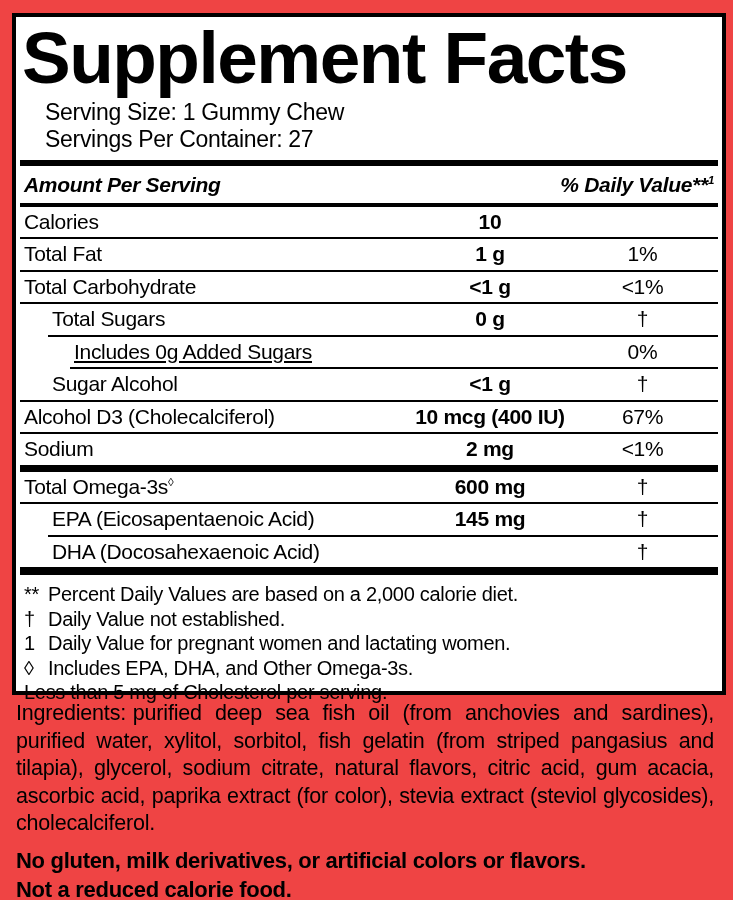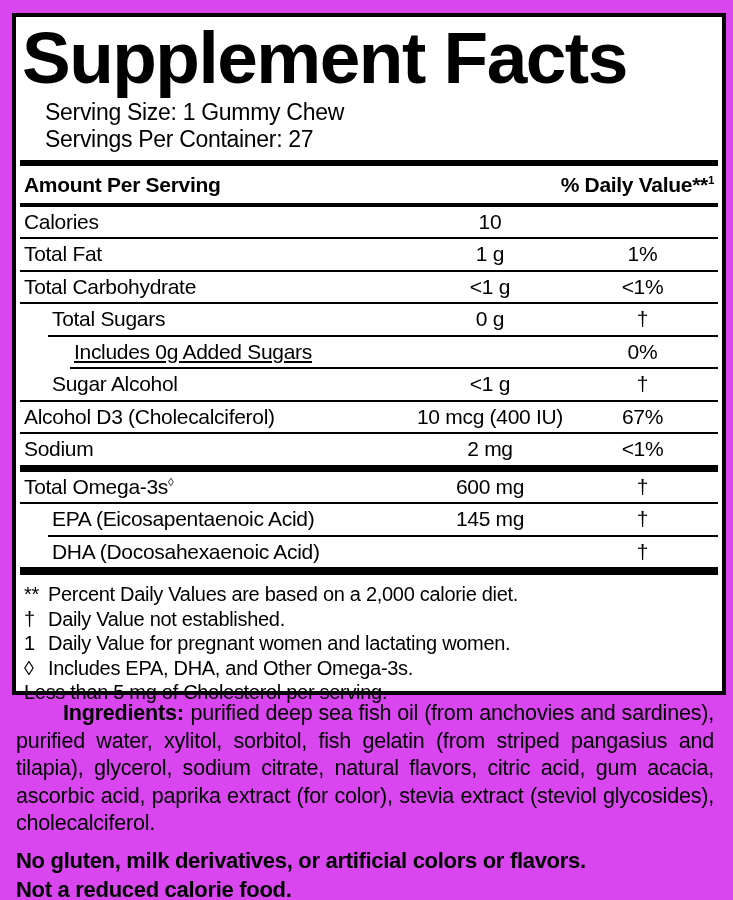--- a/index.html
+++ b/index.html
@@ -1,63 +1,63 @@
 <!DOCTYPE html>
 <html><head>
 <meta charset="utf-8">
 <style>
   html,body{margin:0;padding:0;background:#ffffff;}
   body{width:733px;height:900px;font-family:"Liberation Sans",sans-serif;color:#000;-webkit-font-smoothing:antialiased;}
-  .page{position:relative;width:733px;height:900px;background:#d946ef;overflow:hidden;}
+  .page{position:relative;width:733px;height:900px;background:#ef4444;overflow:hidden;}
 
   .label-box{
     position:absolute;left:12px;top:13px;width:714px;height:682px;
     border:4px solid #000;box-sizing:border-box;background:#fff;
     padding:0 4px;
   }
   .title{
     font-weight:bold;font-size:73px;letter-spacing:-1.5px;line-height:0.9;
     white-space:nowrap;margin:8px 0 8px 2px;
   }
   .serving-line{font-size:23px;line-height:27px;padding-left:4px;letter-spacing:-0.3px;margin-left:21px;}
 
   .bar{background:#000;width:100%;}
   .bar-6{height:6px;margin-top:7px;}
   .bar-4{height:4px;}
   .bar-7{height:7px;}
   .bar-8{height:8px;}
 
   .hdr-row{display:flex;justify-content:space-between;align-items:baseline;
-    font-weight:bold;font-size:21px;padding:7px 4px 6px 4px;letter-spacing:-0.3px;}
+    font-weight:bold;font-size:21px;padding:7px 4px 6px 4px;letter-spacing:-0.3px;font-style:italic;}
   sup.sup{font-size:0.55em;vertical-align:super;line-height:0;}
 
   .sep{height:2px;background:#000;}
   .sep.m1{margin-left:28px;}
   .sep.m2{margin-left:50px;}
 
   .row{display:flex;align-items:flex-start;font-size:21px;line-height:22px;
     padding:4px 0 4.5px 0;letter-spacing:-0.3px;}
   .row .name{flex:1;padding-left:4px;white-space:nowrap;}
   .row .name.ind1{padding-left:32px;}
   .row .name.ind2{padding-left:54px;text-decoration:underline;}
-  .row .amt{width:170px;text-align:center;white-space:nowrap;flex:none;}
+  .row .amt{width:170px;text-align:center;white-space:nowrap;flex:none;font-weight:bold;}
   .row .dv{width:135px;margin-right:8px;text-align:center;white-space:nowrap;flex:none;}
 
   .footnotes{margin-top:7px;font-size:20px;line-height:24.5px;letter-spacing:-0.3px;}
   .fnote{display:flex;}
   .fnote .fsym{width:28px;flex:none;padding-left:4px;box-sizing:border-box;}
   .fnote .ftext{flex:1;}
   .fnote.flush{padding-left:4px;}
 
   .below-box{position:absolute;left:12px;top:700px;width:706px;}
   .ingredients{
     font-size:21.5px;line-height:27.5px;letter-spacing:-0.2px;
     text-align:justify;margin:0;padding:0 4px;
   }
-  .ing-label{font-weight:bold;margin-right:0.32em;margin-left:47px;}
+  .ing-label{font-weight:normal;margin-right:0.32em;}
   .claims{margin-top:8px;padding:0 4px;}
   .claim{font-weight:bold;font-size:22px;line-height:29px;letter-spacing:-0.3px;}
 </style>
 </head>
 <body>
 
 <div class="page">
 
   <div class="label-box">
 

